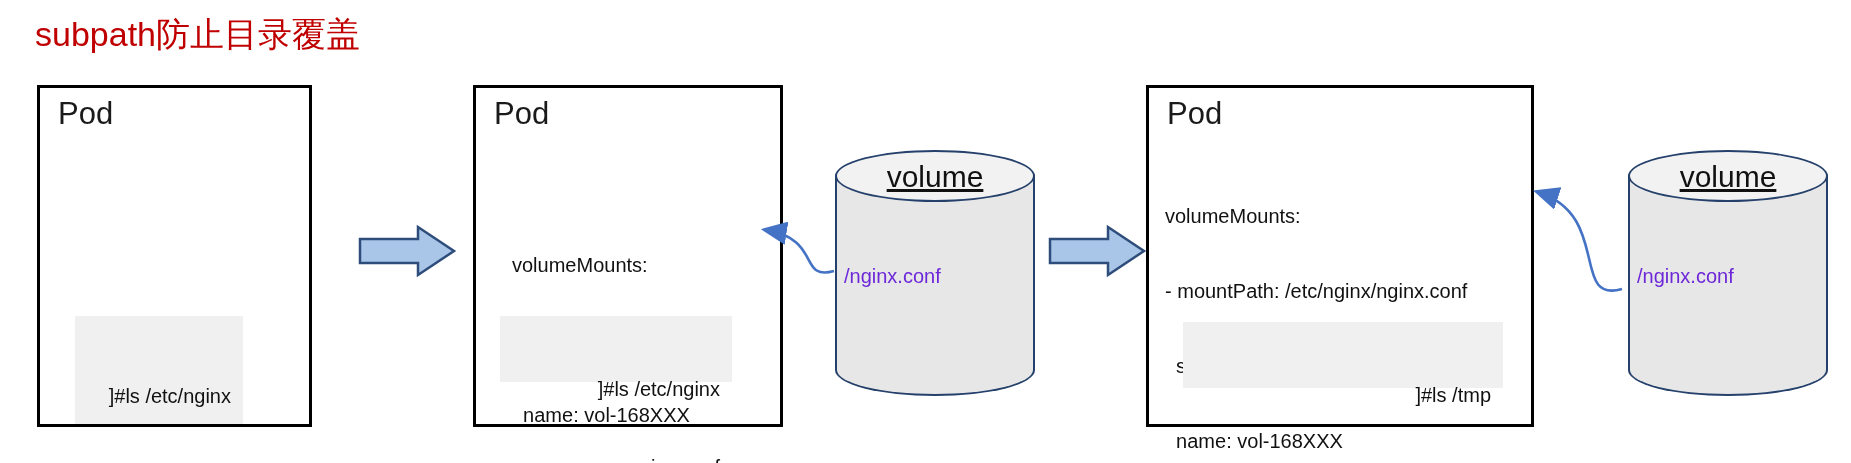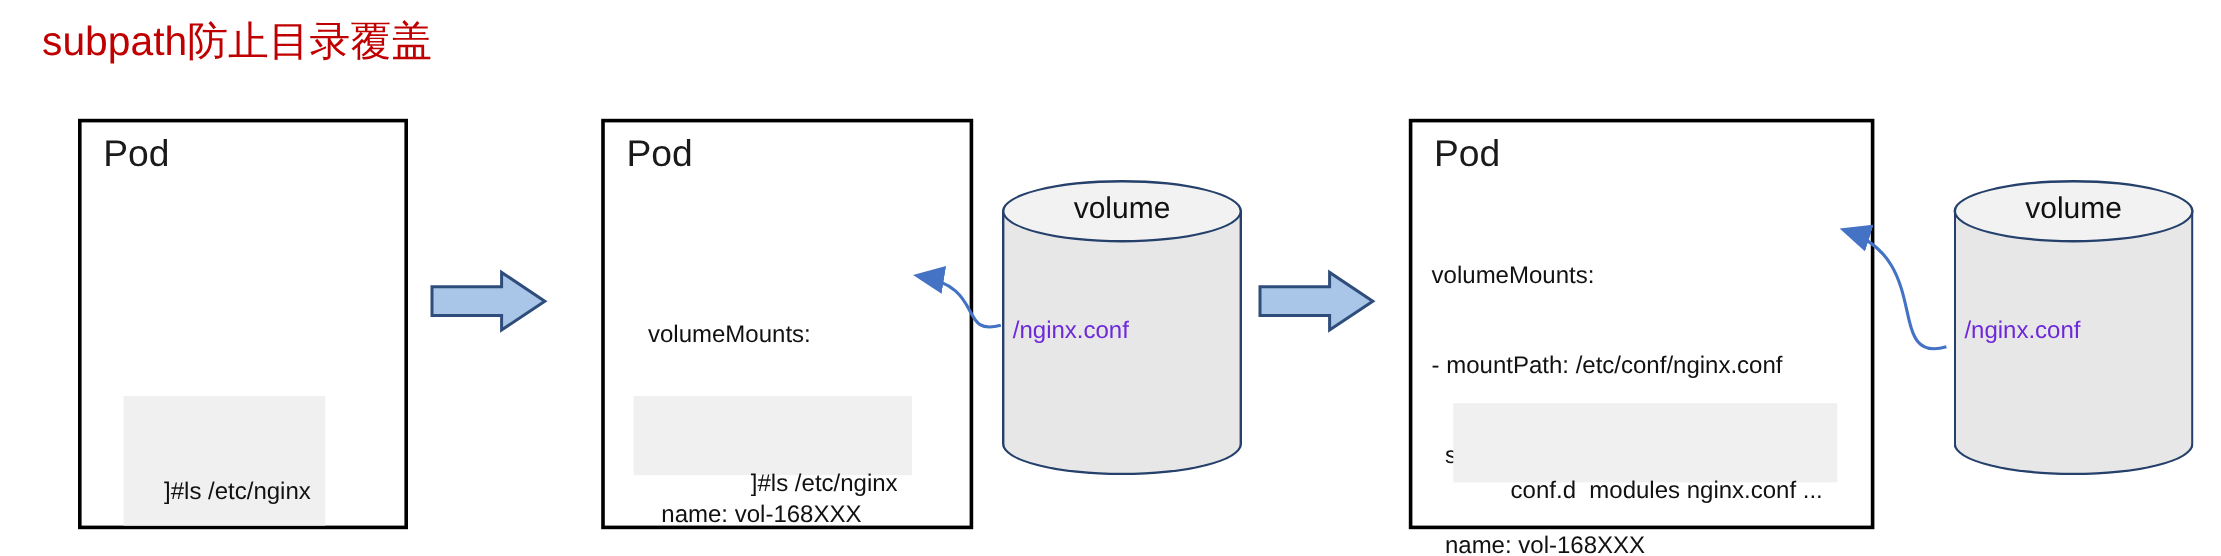--- a/index.html
+++ b/index.html
@@ -6,22 +6,22 @@
   body{
     width:1851px;height:463px;position:relative;background:#ffffff;
     font-family:"Liberation Sans","DejaVu Sans",sans-serif;
     overflow:hidden;color:#111;
   }
   .title{
     position:absolute;left:35px;top:12px;
     font-size:34px;font-weight:400;color:#C00000;letter-spacing:0px;
   }
   .pod-box{
-    position:absolute;top:99px;height:342px;
-    border:3px solid #000;background:#fff;box-sizing:border-box;margin-left:28px;
+    position:absolute;top:85px;height:342px;
+    border:3px solid #000;background:#fff;box-sizing:border-box;
   }
   #pod1{left:37px;width:275px;}
   #pod2{left:473px;width:310px;}
   #pod3{left:1146px;width:388px;}
   .pod-label{
     position:absolute;left:18px;top:8px;
     font-size:31px;font-weight:300;color:#1a1a1a;
   }
   .yaml{
     position:absolute;font-size:20px;line-height:25px;color:#111;
@@ -44,21 +44,21 @@
     position:absolute;left:0;top:25px;width:200px;height:221px;box-sizing:border-box;
     background:#E7E7E7;border:2.5px solid #24406B;border-top:none;
     border-radius:0 0 100px 100px / 0 0 26px 26px;
   }
   .cyl-top{
     position:absolute;left:0;top:0;width:200px;height:52px;box-sizing:border-box;
     background:#F2F2F2;border:2.5px solid #24406B;border-radius:50%;
   }
   .vol-label{
     position:absolute;top:10px;left:0;width:200px;text-align:center;
-    font-size:25px;color:#111;
+    font-size:30px;color:#111;text-decoration:underline;
   }
   .vol-file{
     position:absolute;left:9px;top:115px;font-size:20px;color:#6d28d9;white-space:pre;
   }
   .flow-arrow{position:absolute;top:224px;}
   #flow1{left:358px;}
   #flow2{left:1048px;}
   .mount-arrow{position:absolute;}
   #mount1{left:740px;top:213px;}
   #mount2{left:1508px;top:168px;}
@@ -111,25 +111,26 @@
 </svg>
 
 <svg class="flow-arrow" id="flow2" width="100" height="54" viewBox="0 0 100 54">
   <polygon points="2,15 60,15 60,3 96,27 60,51 60,39 2,39" fill="#A9C5E8" stroke="#2E4D7B" stroke-width="2.5" stroke-linejoin="miter"></polygon>
 </svg>
 
 <div class="pod-box" id="pod3">
   <div class="pod-label">Pod</div>
   <div class="yaml">
     <div>volumeMounts:</div>
-    <div>- mountPath: /etc/conf/nginx.conf</div>
+    <div>- mountPath: /etc/nginx/nginx.conf</div>
     <div>  subPath: nginx.conf</div>
     <div>  name: vol-168XXX</div>
   </div>
   <div class="terminal" id="term3">
+    <div>]#ls /tmp</div>
     <div>conf.d  modules nginx.conf ...</div>
   </div>
 </div>
 
 <div class="cylinder" id="cyl2">
   <div class="cyl-body"></div>
   <div class="cyl-top"></div>
   <div class="vol-label">volume</div>
   <div class="vol-file">/nginx.conf</div>
 </div>

